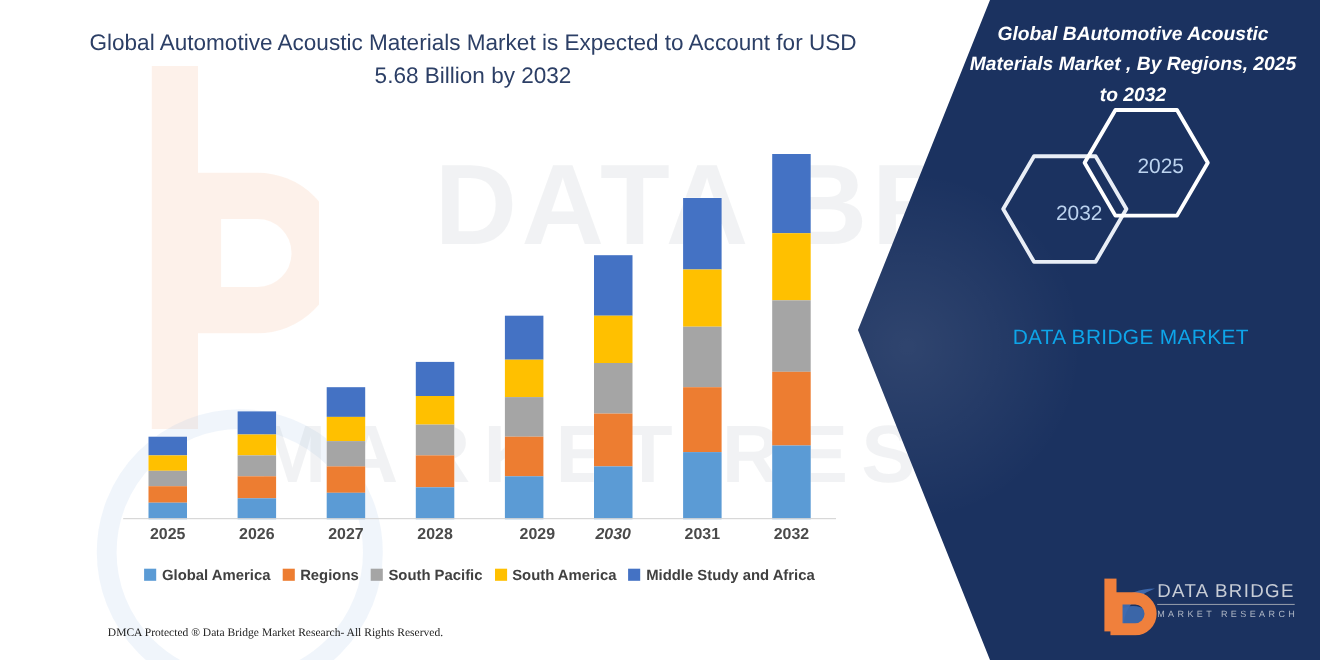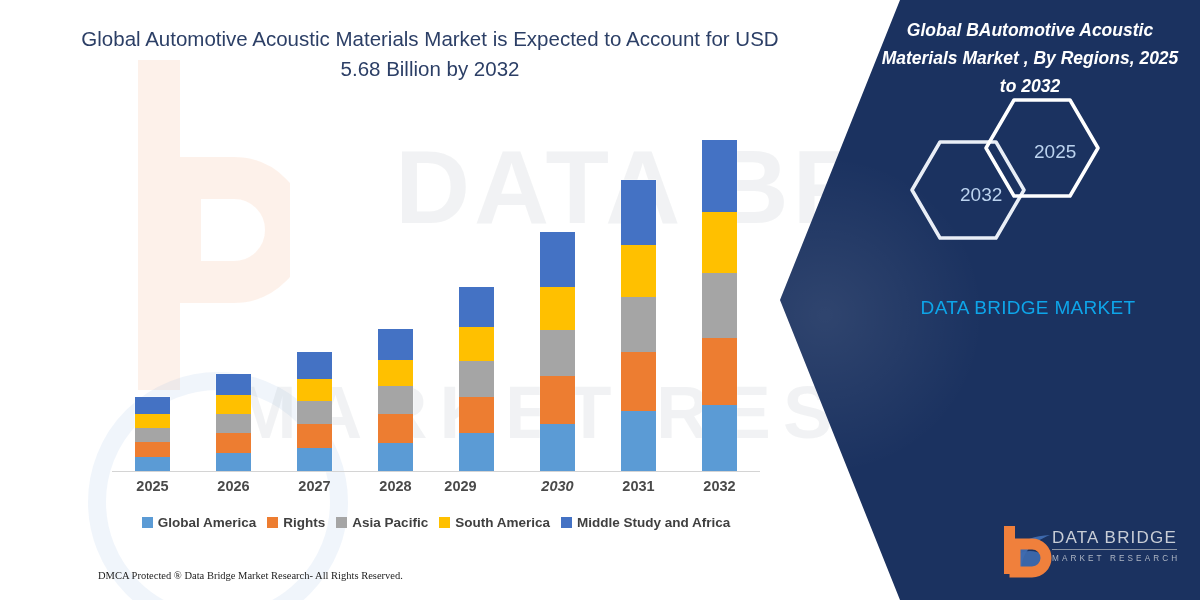--- a/index.html
+++ b/index.html
@@ -219,38 +219,38 @@
           <div class="seg" title="Middle East and Africa 2032: 1.23" style="height: 71.8944px; background: rgb(68, 114, 196);"></div>
         </div>
       </div>
     </div>
   <div id="axis-line"></div>
   <div id="x-labels">
       <div class="x-tick" style="left: 0px; width: 81px;">2025</div>
       <div class="x-tick" style="left: 81px; width: 81px;">2026</div>
       <div class="x-tick" style="left: 162px; width: 81px;">2027</div>
       <div class="x-tick" style="left: 243px; width: 81px;">2028</div>
-      <div class="x-tick" style="left: 308px; width: 81px;">2029</div>
+      <div class="x-tick" style="left: 336px; width: 81px;">2029</div>
       <div class="x-tick" style="left: 405px; width: 81px; font-style: italic;">2030</div>
       <div class="x-tick" style="left: 486px; width: 81px;">2031</div>
       <div class="x-tick" style="left: 567px; width: 81px;">2032</div>
     </div>
 
   <div id="legend">
       <div class="legend-item">
         <span class="legend-swatch" style="background: rgb(91, 155, 213);"></span>
         <span class="legend-label">Global America</span>
       </div>
       <div class="legend-item">
         <span class="legend-swatch" style="background: rgb(237, 125, 49);"></span>
-        <span class="legend-label">Rights</span>
+        <span class="legend-label">Regions</span>
       </div>
       <div class="legend-item">
         <span class="legend-swatch" style="background: rgb(165, 165, 165);"></span>
-        <span class="legend-label">Asia Pacific</span>
+        <span class="legend-label">South Pacific</span>
       </div>
       <div class="legend-item">
         <span class="legend-swatch" style="background: rgb(255, 192, 0);"></span>
         <span class="legend-label">South America</span>
       </div>
       <div class="legend-item">
         <span class="legend-swatch" style="background: rgb(68, 114, 196);"></span>
         <span class="legend-label">Middle Study and Africa</span>
       </div>
     </div>

